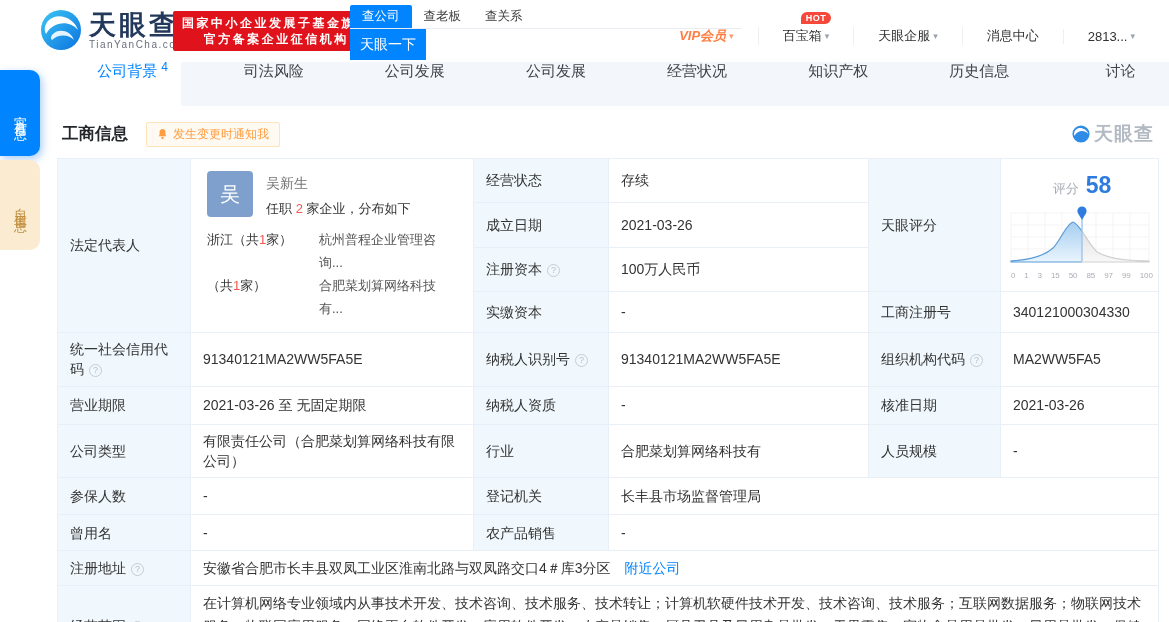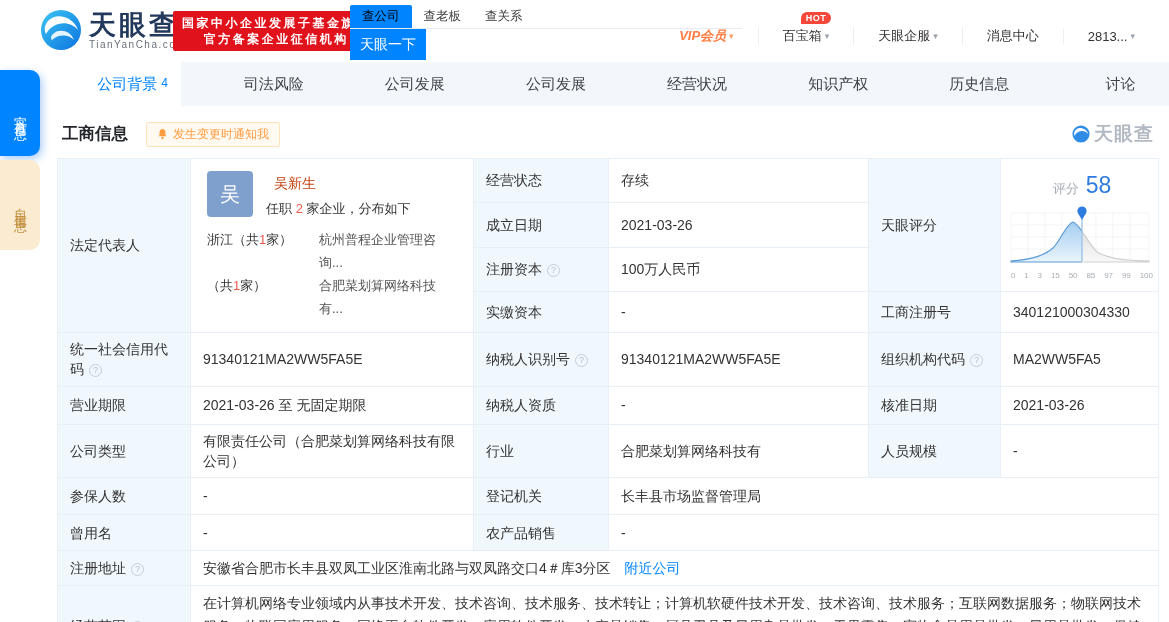--- a/index.html
+++ b/index.html
@@ -10,39 +10,39 @@
   
   .header { position:absolute; top:0; left:0; width:1169px; height:62px; background:#fff; }
   .logo { position:absolute; left:40px; top:9px; display:flex; align-items:center; gap:7px; cursor:pointer; }
   .logo-title { font-size:27px; font-weight:700; color:#23395c; letter-spacing:3px; line-height:28px; }
   .logo-sub { font-size:10px; color:#69707b; letter-spacing:1.5px; }
   .gov-badge { position:absolute; left:173px; top:11px; background:#e0131c; color:#fff; padding:4px 9px;
     border-radius:2px; font-size:12px; font-weight:700; letter-spacing:2.5px; line-height:16px; text-align:center; }
   .search { position:absolute; left:350px; top:7px; width:392px; }
   .search-tabs { display:flex; align-items:flex-end; height:22px; border-bottom:1px solid #e9edf2; font-size:12.5px; }
   .stab { padding:3px 12px; color:#404040; cursor:pointer; }
-  .stab.active { background:#0084ff; color:#000000; border-radius:2px 2px 0 0; }
+  .stab.active { background:#0084ff; color:#ffffff; border-radius:2px 2px 0 0; }
   .search-row { display:flex; height:31px; }
   .search-box { position:relative; flex:1; display:flex; }
   .search-box input { flex:1; border:1px solid #5a9fe8; border-right:none; padding:0 26px 0 10px;
      font-size:13px; color:#333; outline:none; font-family:inherit; }
   .clear-x { position:absolute; right:8px; top:7px; color:#b9bfc6; font-size:14px; cursor:pointer; line-height:16px; }
   .search-btn { width:76px; background:#0084ff; color:#fff; border:none; font-size:14px; cursor:pointer; font-family:inherit; }
   .user-menu { position:absolute; right:10px; top:27px; display:flex; align-items:center; font-size:13px; color:#333; }
   .um-item { position:relative; padding:0 24px; display:flex; align-items:center; gap:3px; cursor:pointer; border-left:1px solid #efefef; white-space:nowrap; }
   .um-item:first-child { border-left:none; }
   .vip { color:#ff7d41; font-weight:700; font-style:italic; }
   .caret { font-size:9px; color:#9aa2ab; }
   .vip .caret { color:#ff9d6b; }
   .hot-badge { position:absolute; top:-15px; left:42px; background:#f5483b; color:#fff; font-size:9px;
     font-weight:700; padding:1px 5px; border-radius:7px 7px 7px 1px; letter-spacing:.5px; }
 
   
   .navbar { position:absolute; top:62px; left:40px; width:1129px; height:44px; background:#f3f6fa; display:flex; }
-  .ntab { flex:1; display:flex; align-items:center; justify-content:center; font-size:15px; color:#3f444b; cursor:pointer; gap:4px;padding-left:44px; }
+  .ntab { flex:1; display:flex; align-items:flex-start; justify-content:center; font-size:15px; color:#3f444b; cursor:pointer; gap:4px;padding-left:44px; }
   .ntab.active { background:#fff; color:#0084ff; }
   .ntab .cnt { font-size:12px; color:#0084ff; margin-top:-2px; }
 
   
   .side-tab { position:absolute; left:0; width:40px; display:flex; align-items:center; justify-content:center;
     writing-mode:vertical-rl; text-orientation:upright; letter-spacing:4px; font-size:13px; cursor:pointer;
     border-radius:0 10px 10px 0; }
   .side-official { top:70px; height:86px; background:#0084ff; color:#fff; box-shadow:2px 3px 8px rgba(10,110,230,.35); }
   .side-self { top:160px; height:90px; background:#fbecd1; color:#c08e3e; }
 
@@ -61,32 +61,32 @@
   .help { display:inline-flex; width:13px; height:13px; border:1px solid #c6ccd3; border-radius:50%;
     color:#b9c0c8; font-size:9px; align-items:center; justify-content:center; margin-left:5px; vertical-align:1px; cursor:pointer; }
   .blue-link { color:#0084ff; cursor:pointer; text-decoration:none; }
   .red { color:#f2564d; }
 
   
   .lr-cell { padding:12px 16px !important; vertical-align:top !important; }
   .lr-top { display:flex; gap:13px; margin-bottom:9px; }
   .lr-avatar { width:46px; height:46px; background:#7fa0cd; color:#fff; font-size:20px; border-radius:4px;
     display:flex; align-items:center; justify-content:center; flex:0 0 46px; cursor:pointer; }
-  .lr-name { color:#c2410c; font-size:14px; margin:2px 8px 7px; cursor:pointer; }
+  .lr-name { color:#737373; font-size:14px; margin:2px 0 7px; cursor:pointer; }
   .lr-desc { font-size:13px; color:#333; }
   .lr-row { display:flex; font-size:13px; line-height:23px; }
   .lr-region { width:112px; color:#333; flex:0 0 112px; }
   .lr-company { color:#555; cursor:pointer; }
 
   
   .score-cell { padding:4px 8px !important; }
   .score-wrap { width:146px; margin:0 auto; }
   .score-caption { display:flex; align-items:baseline; justify-content:center; gap:7px; margin:1px 0 0; }
   .score-caption .cap { font-size:13px; color:#a7adb5; }
-  .score-caption .val { font-size:23px; font-weight:400; color:#2e7ce0; }
+  .score-caption .val { font-size:23px; font-weight:700; color:#2e7ce0; }
   .ticks { display:flex; justify-content:space-between; width:142px; margin:0 auto; font-size:8px; color:#a9aeb4; }
 </style>
 </head>
 <body>
 
 <div class="page">
 
   <div class="header">
     <div class="logo">
       <svg width="42" height="42" viewBox="0 0 42 42">

